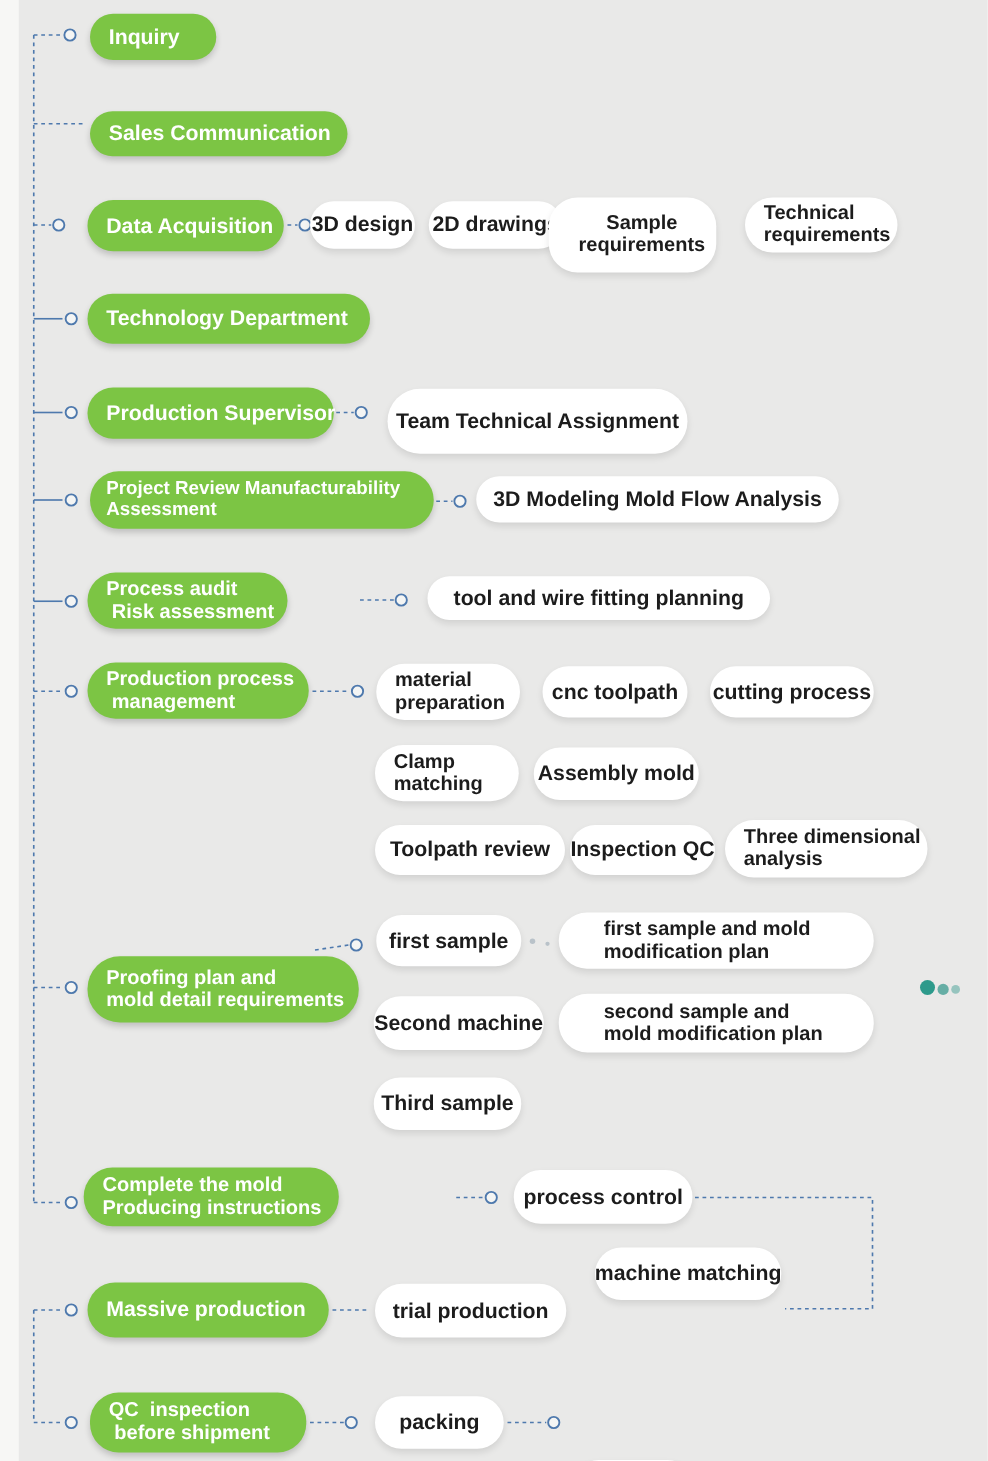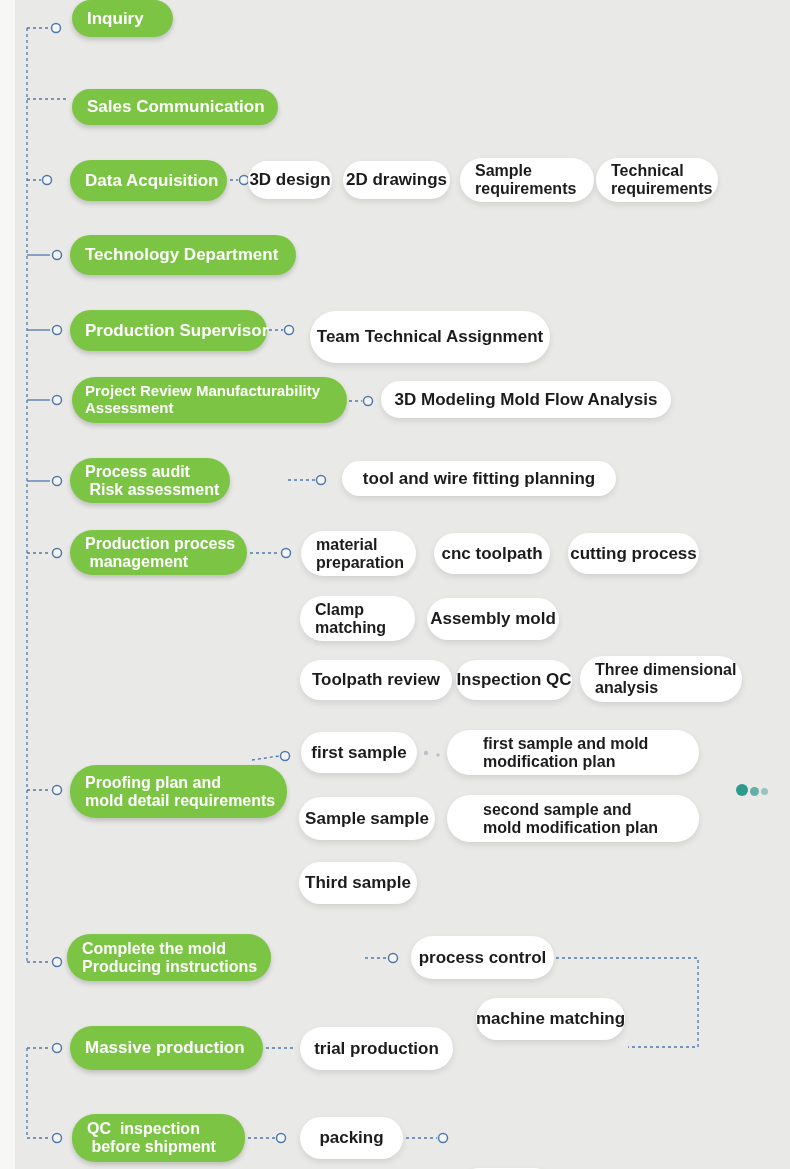--- a/index.html
+++ b/index.html
@@ -103,21 +103,21 @@
       <circle cx="393" cy="958" r="4.5"></circle>
       <circle cx="281" cy="1138" r="4.5"></circle>
       <circle cx="443" cy="1138" r="4.5"></circle>
     </g>
     <g fill="#b9c2c9">
       <circle cx="426" cy="753" r="2.2"></circle>
       <circle cx="438" cy="755" r="1.7"></circle>
     </g>
   </svg>
 
-  <div class="pill green left" style="left:72px;  top:0;  width:101px; height:37px;">
+  <div class="pill green left" style="left:72px;  top:11px;  width:101px; height:37px;">
       <span>Inquiry</span>
     </div>
   <div class="pill green left" style="left:72px;  top:89px;  width:206px; height:36px;">
       <span>Sales Communication</span>
     </div>
   <div class="pill green left" style="left:70px;  top:160px; width:157px; height:41px;">
       <span>Data Acquisition</span>
     </div>
   <div class="pill green left" style="left:70px;  top:235px; width:226px; height:40px;">
       <span>Technology Department</span>
@@ -152,21 +152,21 @@
       <span>QC  inspection</span>
       <span> before shipment</span>
     </div>
 
   <div class="pill white center" style="left:248px; top:161px; width:84px;  height:38px;text-align:center;">
       <span>3D design</span>
     </div>
   <div class="pill white center" style="left:343px; top:161px; width:107px; height:38px;">
       <span>2D drawings</span>
     </div>
-  <div class="pill white left two" style="left:460px; top:158px; width:134px; height:44px;">
+  <div class="pill white left two" style="left:439px; top:158px; width:134px; height:60px;align-items:center;">
       <span>Sample</span>
       <span>requirements</span>
     </div>
   <div class="pill white left two" style="left:596px; top:158px; width:122px; height:44px;">
       <span>Technical</span>
       <span>requirements</span>
     </div>
   <div class="pill white center" style="left:310px; top:311px; width:240px; height:52px;">
       <span>Team Technical Assignment</span>
     </div>
@@ -204,21 +204,21 @@
       <span>analysis</span>
     </div>
   <div class="pill white center" style="left:301px; top:732px; width:116px; height:41px;">
       <span>first sample</span>
     </div>
   <div class="pill white left two" style="left:447px; top:730px; width:252px; height:45px; padding-left:36px;">
       <span>first sample and mold</span>
       <span>modification plan</span>
     </div>
   <div class="pill white center" style="left:299px; top:797px; width:136px; height:43px;">
-      <span>Sample sample</span>
+      <span>Second machine</span>
     </div>
   <div class="pill white left two" style="left:447px; top:795px; width:252px; height:47px; padding-left:36px;">
       <span>second sample and</span>
       <span>mold modification plan</span>
     </div>
   <div class="pill white center" style="left:299px; top:862px; width:118px; height:42px;">
       <span>Third sample</span>
     </div>
   <div class="pill white center" style="left:411px; top:936px; width:143px; height:43px;">
       <span>process control</span>

